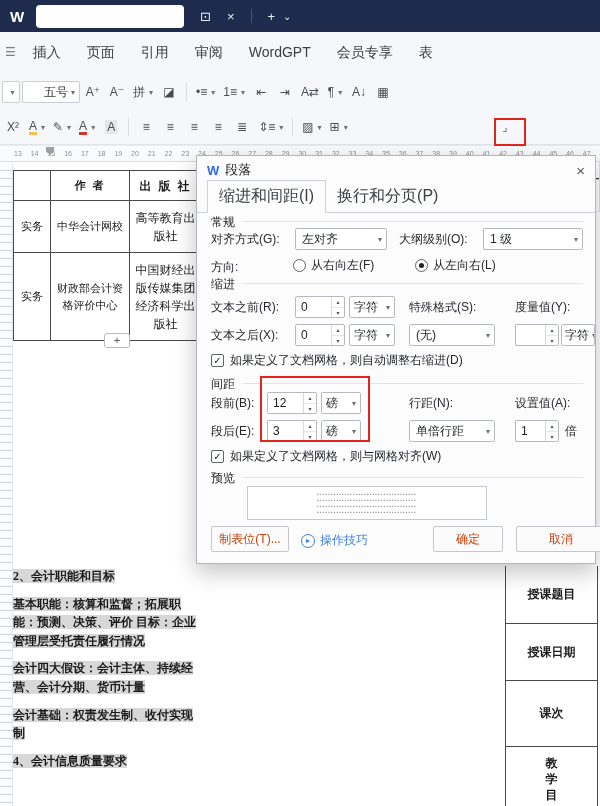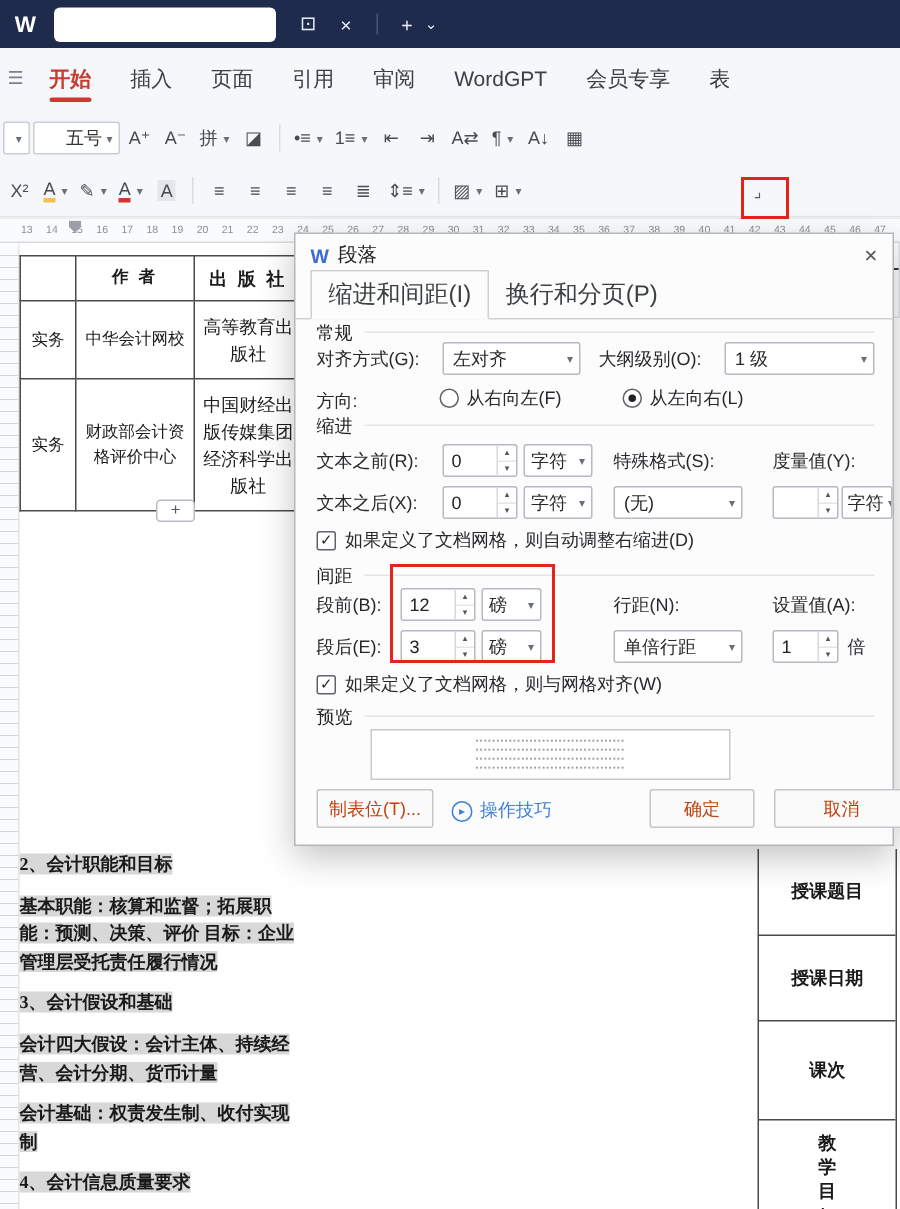--- a/index.html
+++ b/index.html
@@ -73,21 +73,21 @@
   .plus-btn{position:absolute;top:333px;left:104px;width:26px;height:15px;background:#fff;
     border:1px solid #b7bcc2;border-radius:3px;font-size:11px;line-height:12px;text-align:center;
     color:#555}
   .paras{position:absolute;top:567px;left:13px;width:191px;
     font-family:"Liberation Serif","DejaVu Serif",serif;font-size:12px;font-weight:bold;
     color:#1a1a1a}
   .para{margin-bottom:9px;line-height:1.55}
   .para span{background:#d8d8d8;-webkit-box-decoration-break:clone;box-decoration-break:clone}
   .side{position:absolute;top:566px;left:505px;width:93px;bottom:0;background:#fff;
     border-left:1px solid #4a4a4a;border-right:1px solid #4a4a4a;
-    font-family:Liberation Mono, monospace;font-size:12px;font-weight:bold;color:#1a1a1a}
+    font-family:Liberation Sans, sans-serif;font-size:12px;font-weight:bold;color:#1a1a1a}
   .scell{display:flex;align-items:center;justify-content:center;border-bottom:1px solid #4a4a4a}
   .svert{padding-top:8px;text-align:center;line-height:1.35;font-size:12px}
   .svert span{white-space:pre-line}
 
   
   .dialog{position:absolute;left:196px;top:155px;width:400px;height:409px;background:#fcfcfd;
     border:1px solid #b3b6ba;box-shadow:0 8px 22px rgba(0,0,0,.24);z-index:10;
     font-size:12px;color:#26282b}
   .dlg-title{position:absolute;top:0;left:0;right:0;height:28px;display:flex;align-items:center;
     padding:0 10px}
@@ -147,21 +147,20 @@
     </div>
     <span class="tb-icon">⊡</span>
     <span class="tb-icon">×</span>
     <span class="tb-sep"></span>
     <span class="tb-icon">+</span>
     <span class="tb-icon small">⌄</span>
   </header>
 
   <nav class="ribbon">
     <span class="menu-ic">☰</span>
-    <span class="rtab active">开始</span>
     <span class="rtab">插入</span>
     <span class="rtab">页面</span>
     <span class="rtab">引用</span>
     <span class="rtab">审阅</span>
     <span class="rtab">WordGPT</span>
     <span class="rtab">会员专享</span>
     <span class="rtab">表</span>
   </nav>
 
   <div class="toolbar">
@@ -270,21 +269,20 @@
       <td class="c1">财政部会计资格评价中心</td>
       <td class="c2">中国财经出版传媒集团经济科学出版社</td>
     </tr>
   </tbody>
     </table>
   <div class="plus-btn">+</div>
 
   <div class="paras">
     <div class="para"><span>2、会计职能和目标</span></div>
     <div class="para"><span>基本职能：核算和监督；拓展职能：预测、决策、评价 目标：企业管理层受托责任履行情况</span></div>
-    <div class="para"><span>3、会计假设和基础</span></div>
     <div class="para"><span>会计四大假设：会计主体、持续经营、会计分期、货币计量</span></div>
     <div class="para"><span>会计基础：权责发生制、收付实现制</span></div>
     <div class="para"><span>4、会计信息质量要求</span></div>
 
   </div>
 
   <aside class="side">
     <div class="scell" style="height:58px">
       <span>授课题目</span>
     </div>

